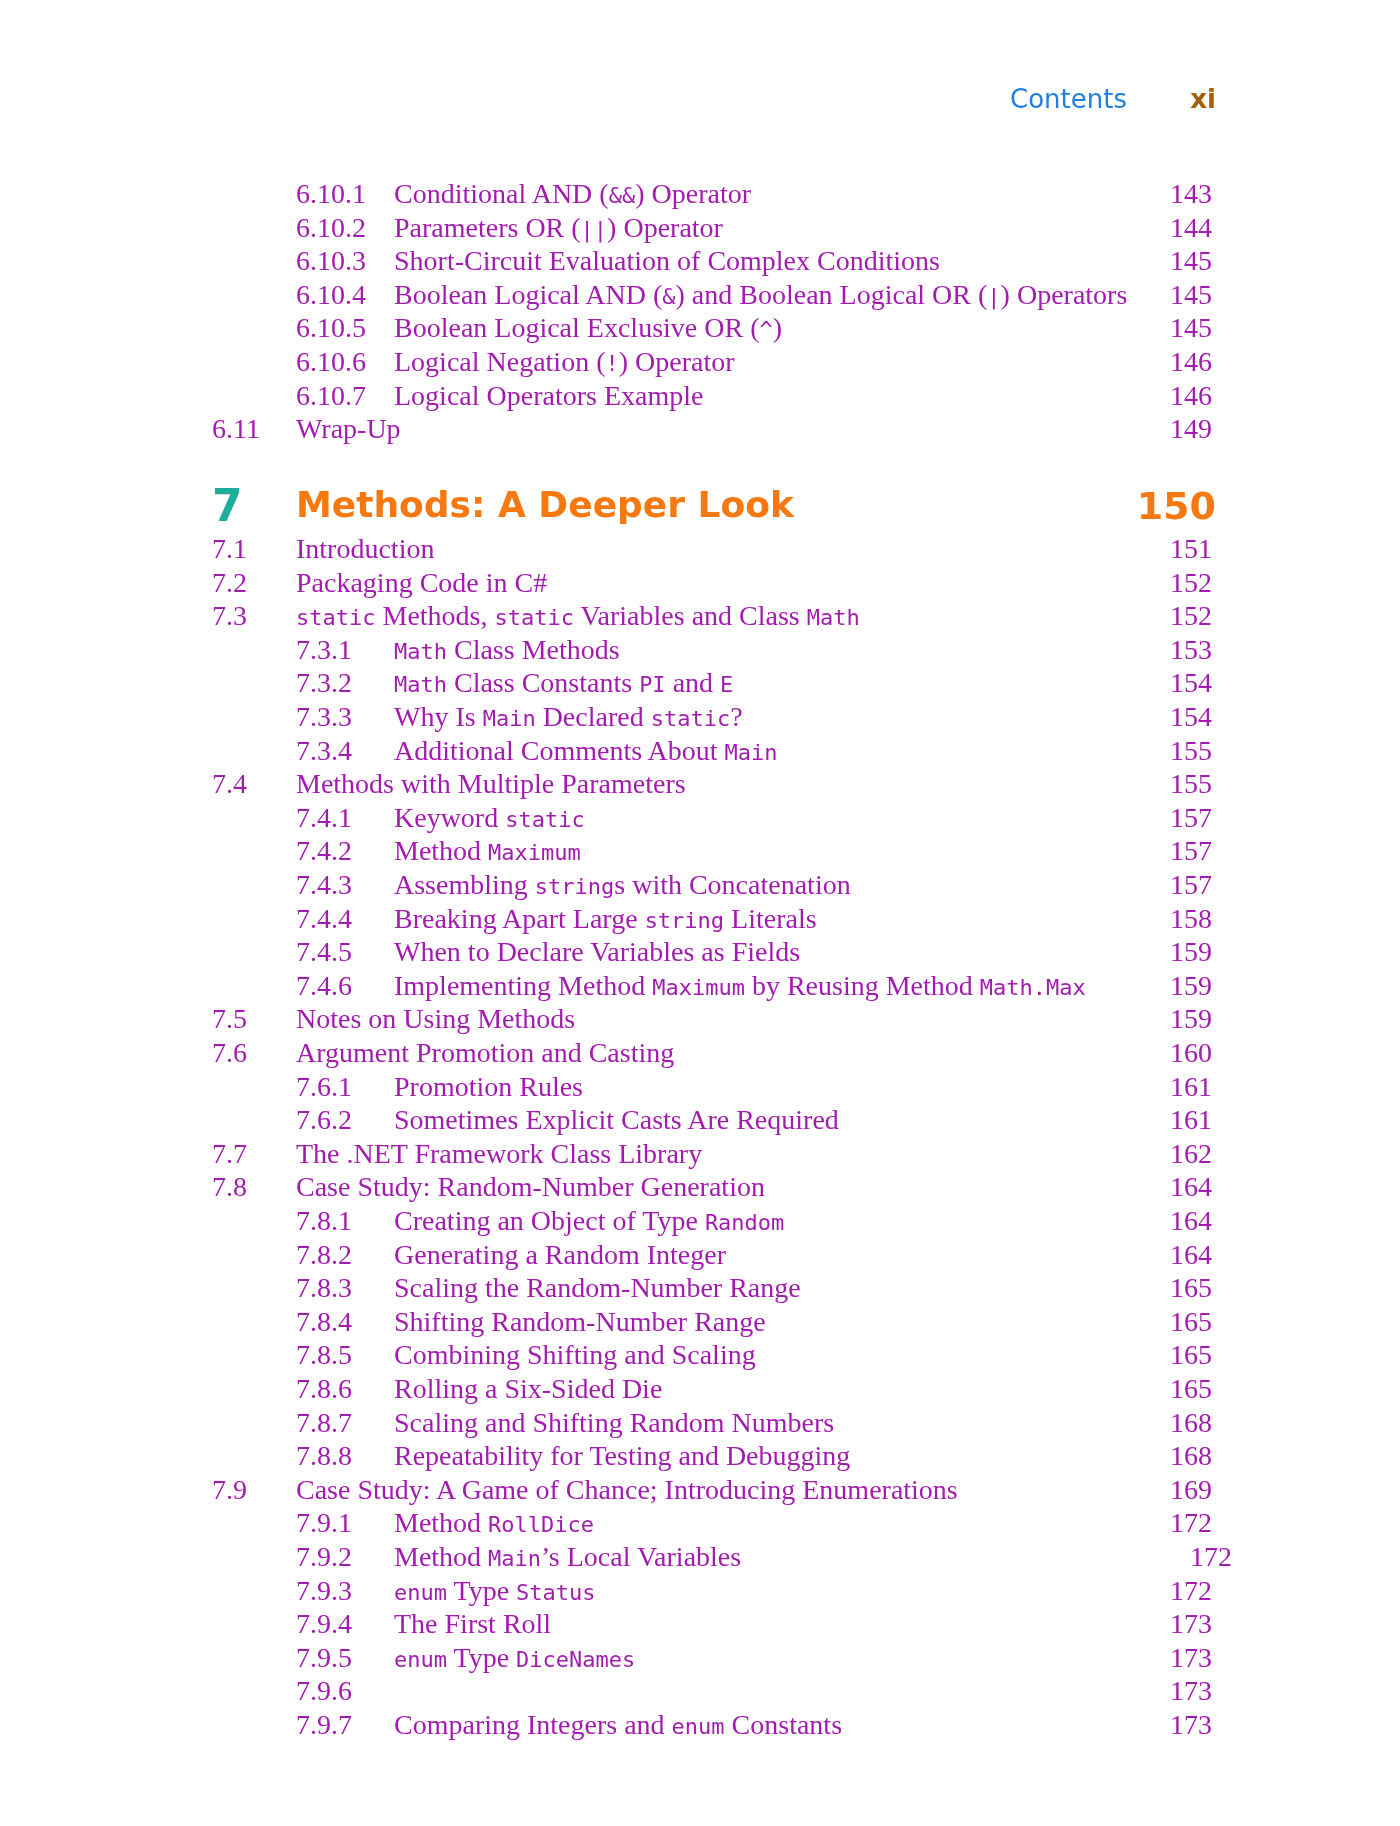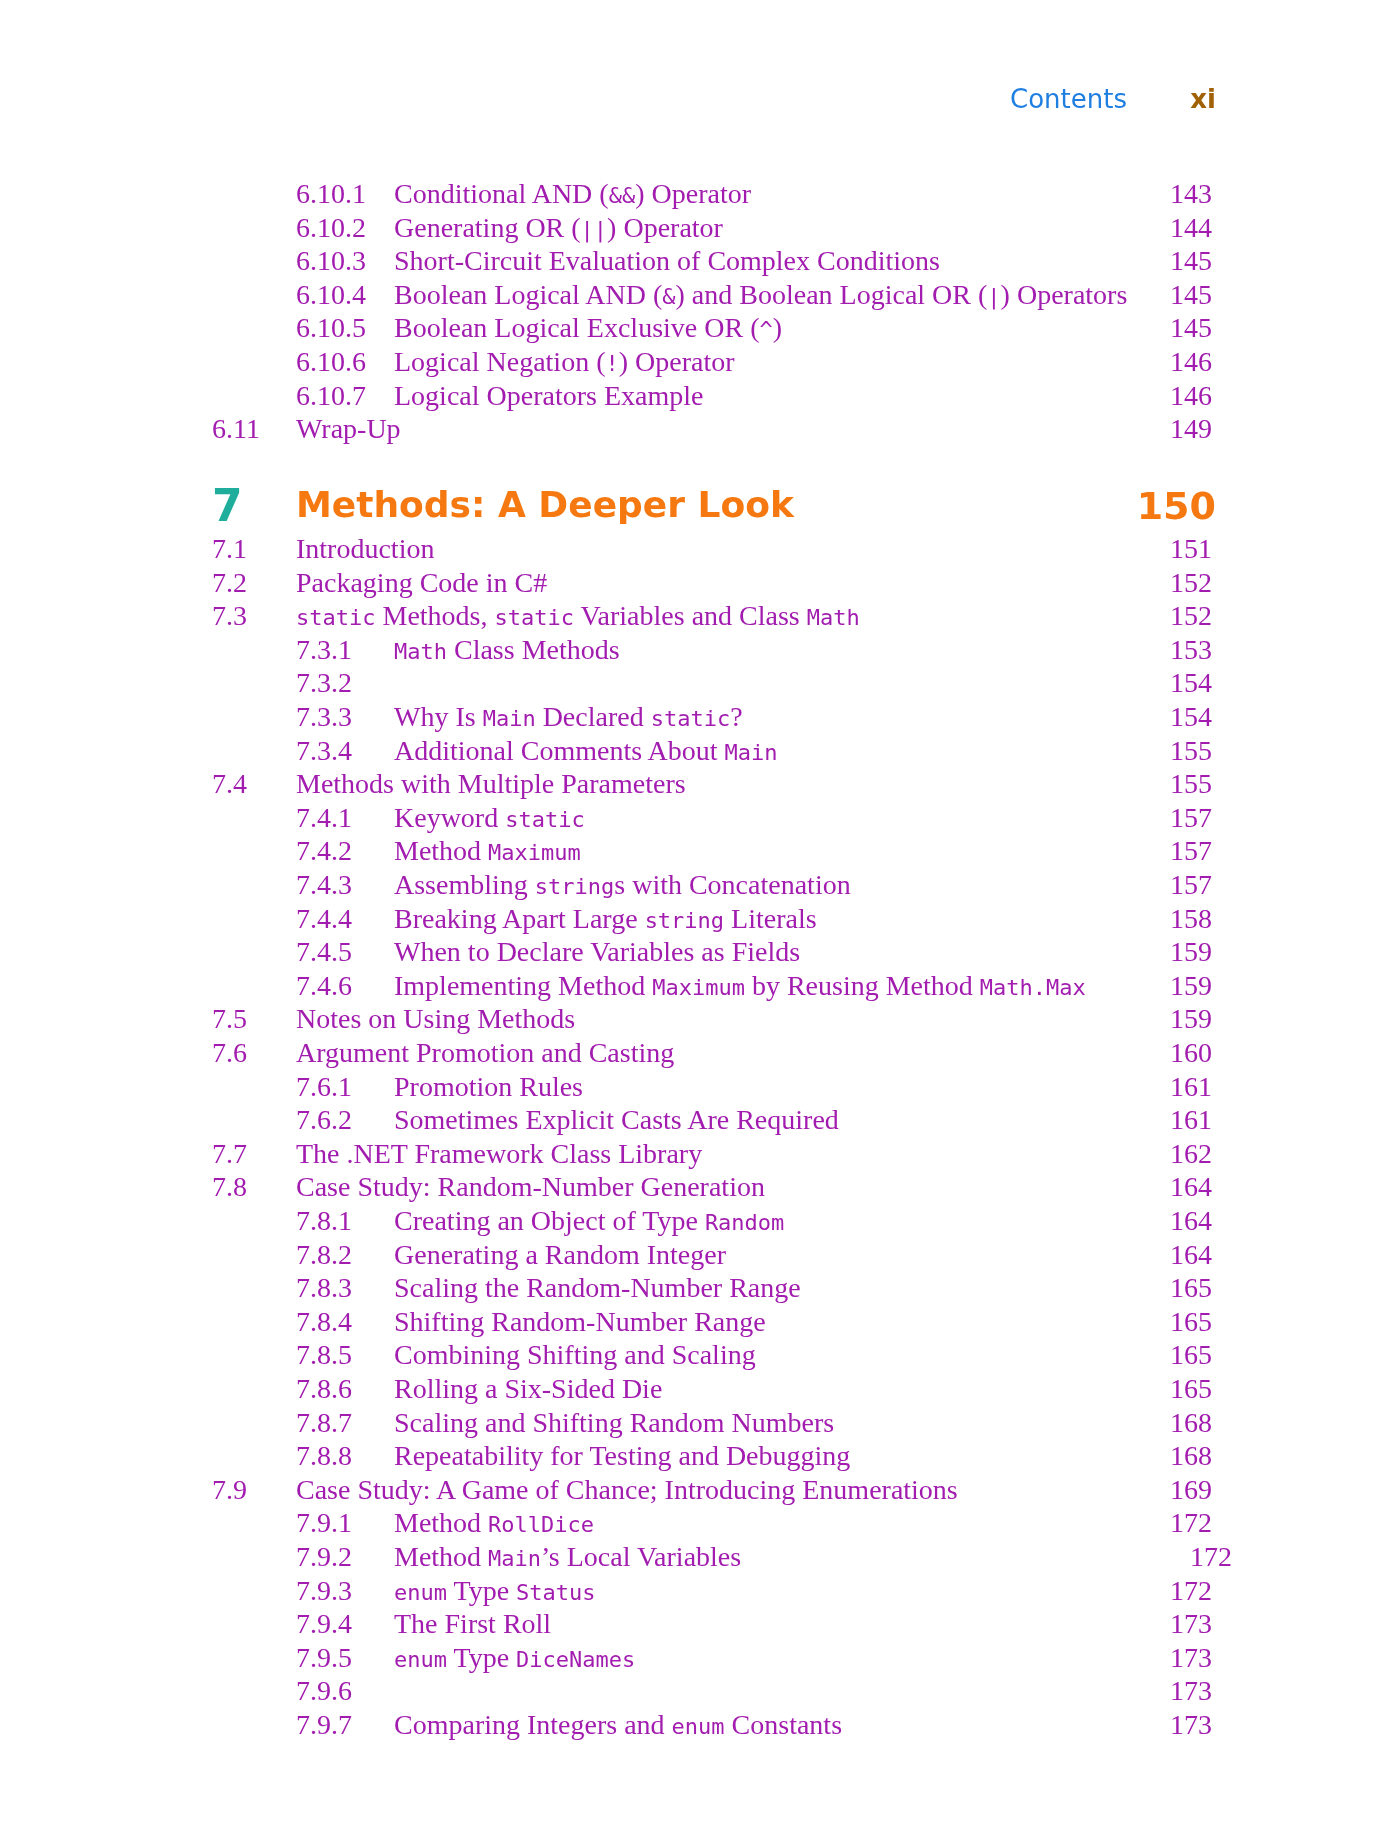--- a/index.html
+++ b/index.html
@@ -40,21 +40,21 @@
   </div>
 
   <div class="toc" id="toc-before">
       <div class="row lvl2" style="top: 177px;">
         <span class="num">6.10.1</span>
         <span class="title"><span>Conditional AND (</span><span class="code">&amp;&amp;</span><span>) Operator</span></span>
         <span class="page">143</span>
       </div>
       <div class="row lvl2" style="top: 210.6px;">
         <span class="num">6.10.2</span>
-        <span class="title"><span>Generating OR (</span><span class="code">||</span><span>) Operator</span></span>
+        <span class="title"><span>Parameters OR (</span><span class="code">||</span><span>) Operator</span></span>
         <span class="page">144</span>
       </div>
       <div class="row lvl2" style="top: 244.2px;">
         <span class="num">6.10.3</span>
         <span class="title"><span>Short-Circuit Evaluation of Complex Conditions</span></span>
         <span class="page">145</span>
       </div>
       <div class="row lvl2" style="top: 277.8px;">
         <span class="num">6.10.4</span>
         <span class="title"><span>Boolean Logical AND (</span><span class="code">&amp;</span><span>) and Boolean Logical OR (</span><span class="code">|</span><span>) Operators</span></span>
@@ -104,20 +104,21 @@
         <span class="title"><span class="code">static</span><span> Methods, </span><span class="code">static</span><span> Variables and Class </span><span class="code">Math</span></span>
         <span class="page">152</span>
       </div>
       <div class="row lvl2" style="top: 632.8px;">
         <span class="num">7.3.1</span>
         <span class="title"><span class="code">Math</span><span> Class Methods</span></span>
         <span class="page">153</span>
       </div>
       <div class="row lvl2" style="top: 666.4px;">
         <span class="num">7.3.2</span>
+        <span class="title"><span class="code">Math</span><span> Class Constants </span><span class="code">PI</span><span> and </span><span class="code">E</span></span>
         <span class="page">154</span>
       </div>
       <div class="row lvl2" style="top: 700px;">
         <span class="num">7.3.3</span>
         <span class="title"><span>Why Is </span><span class="code">Main</span><span> Declared </span><span class="code">static</span><span>?</span></span>
         <span class="page">154</span>
       </div>
       <div class="row lvl2" style="top: 733.6px;">
         <span class="num">7.3.4</span>
         <span class="title"><span>Additional Comments About </span><span class="code">Main</span></span>

